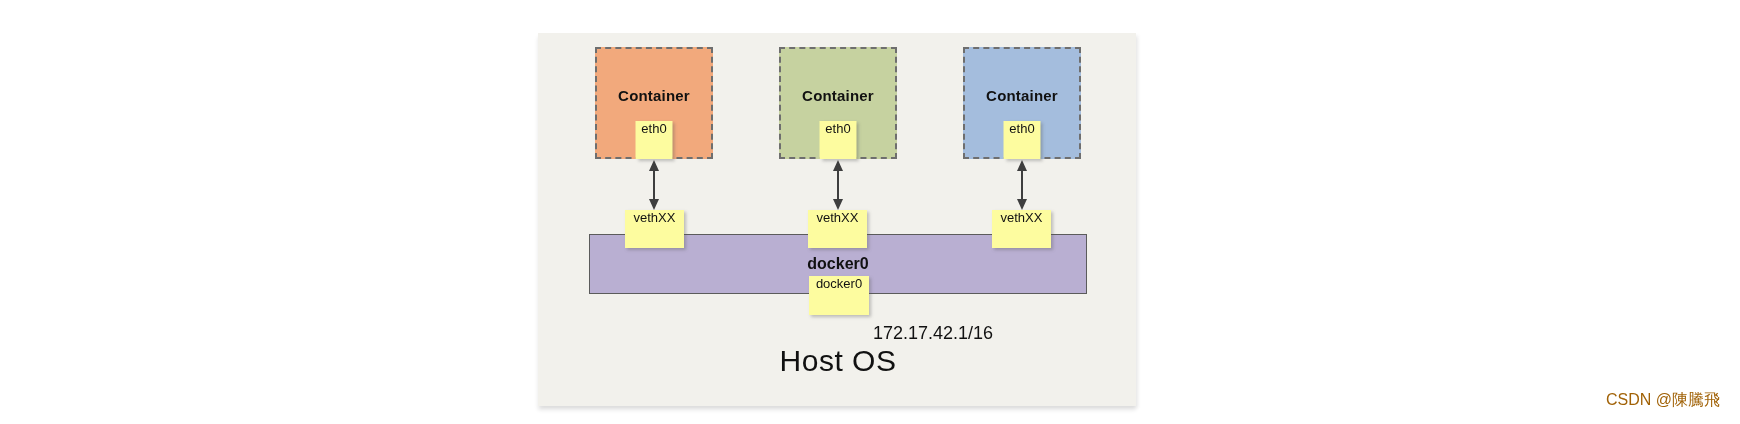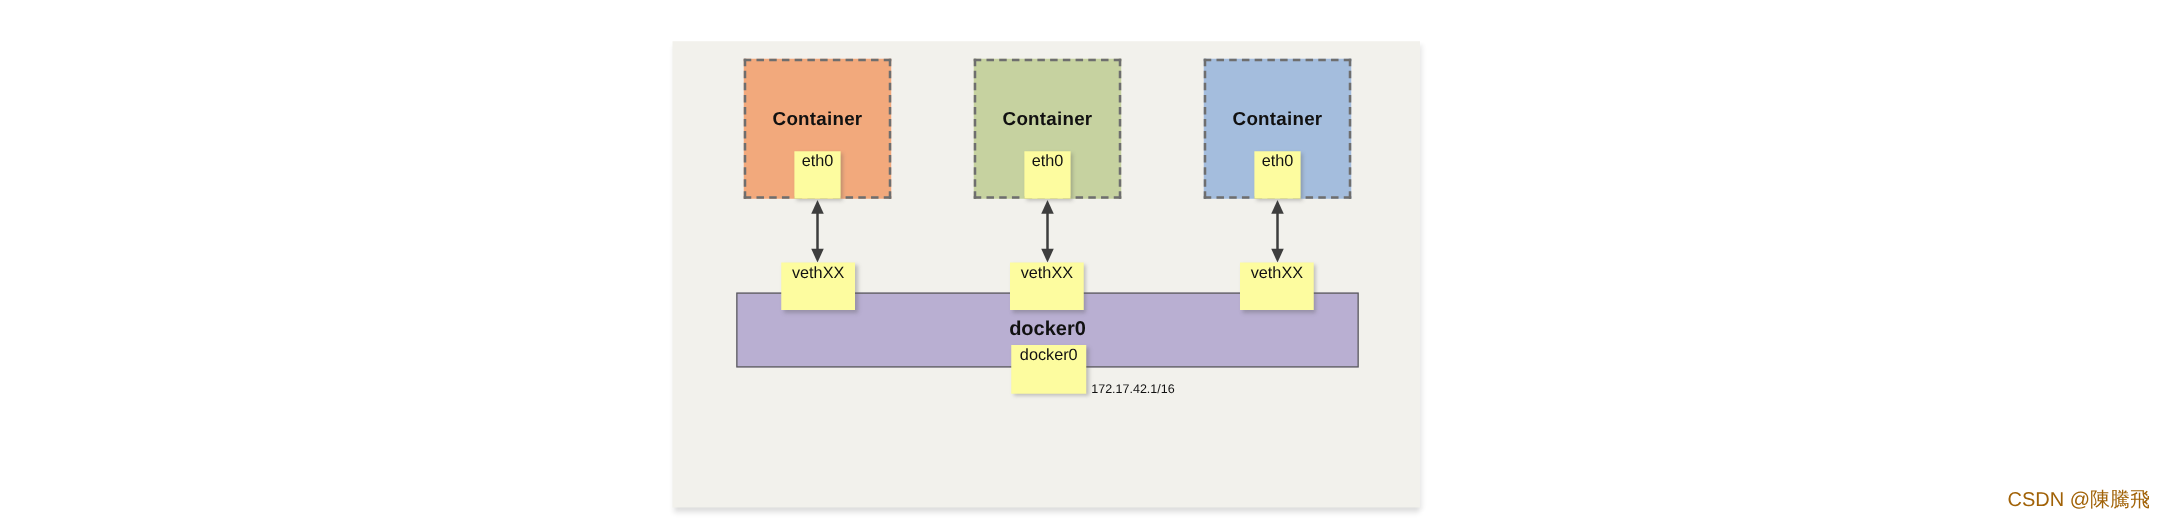--- a/index.html
+++ b/index.html
@@ -105,22 +105,22 @@
   .bridge-note {
     position: absolute;
     left: 271px;
     top: 243px;
     width: 60px;
     height: 39px;
   }
   .ip-text {
     position: absolute;
     left: 335px;
-    top: 273px;
-    font-size: 10px;
+    top: 290px;
+    font-size: 18px;
     z-index: 2;
   }
   .host-os {
     position: absolute;
     left: 51px;
     top: 311px;
     width: 498px;
     text-align: center;
     font-size: 30px;
     letter-spacing: 0.5px;
@@ -190,16 +190,17 @@
     <div class="bridge-bar">
       <div class="bridge-title">docker0</div>
     </div>
 
     <div class="note bridge-note">
       <span>docker0</span>
     </div>
 
     <div class="ip-text">172.17.42.1/16</div>
 
+    <div class="host-os">Host OS</div>
   </div>
 
   <div class="watermark">CSDN @陳騰飛</div>
 </div>
 
 </body></html>

